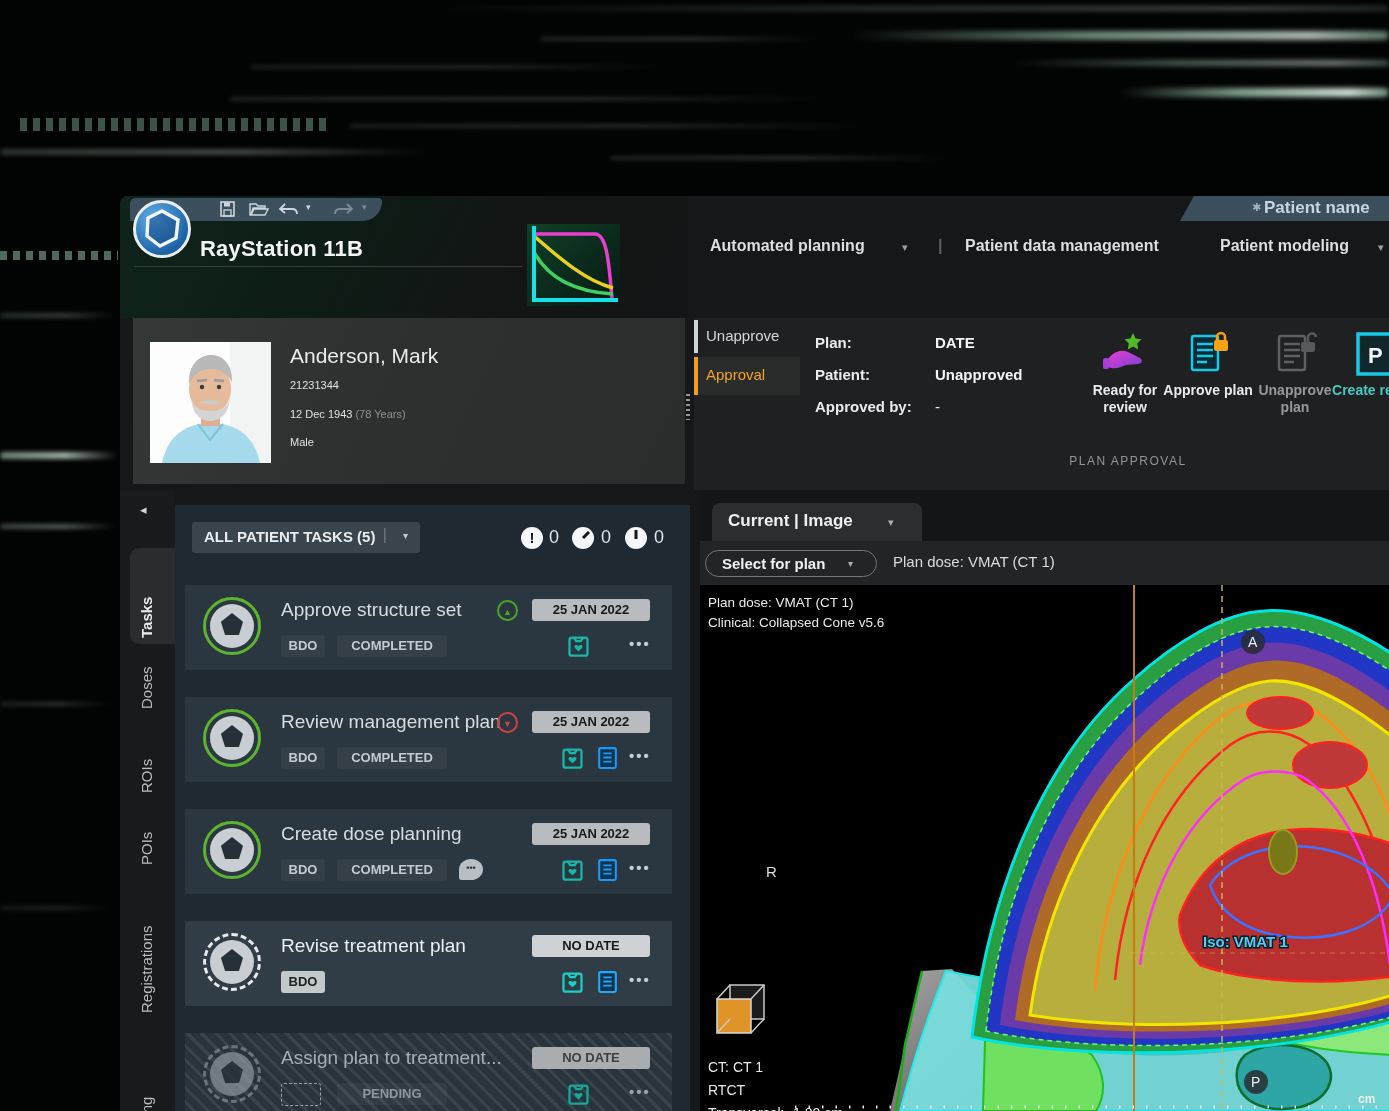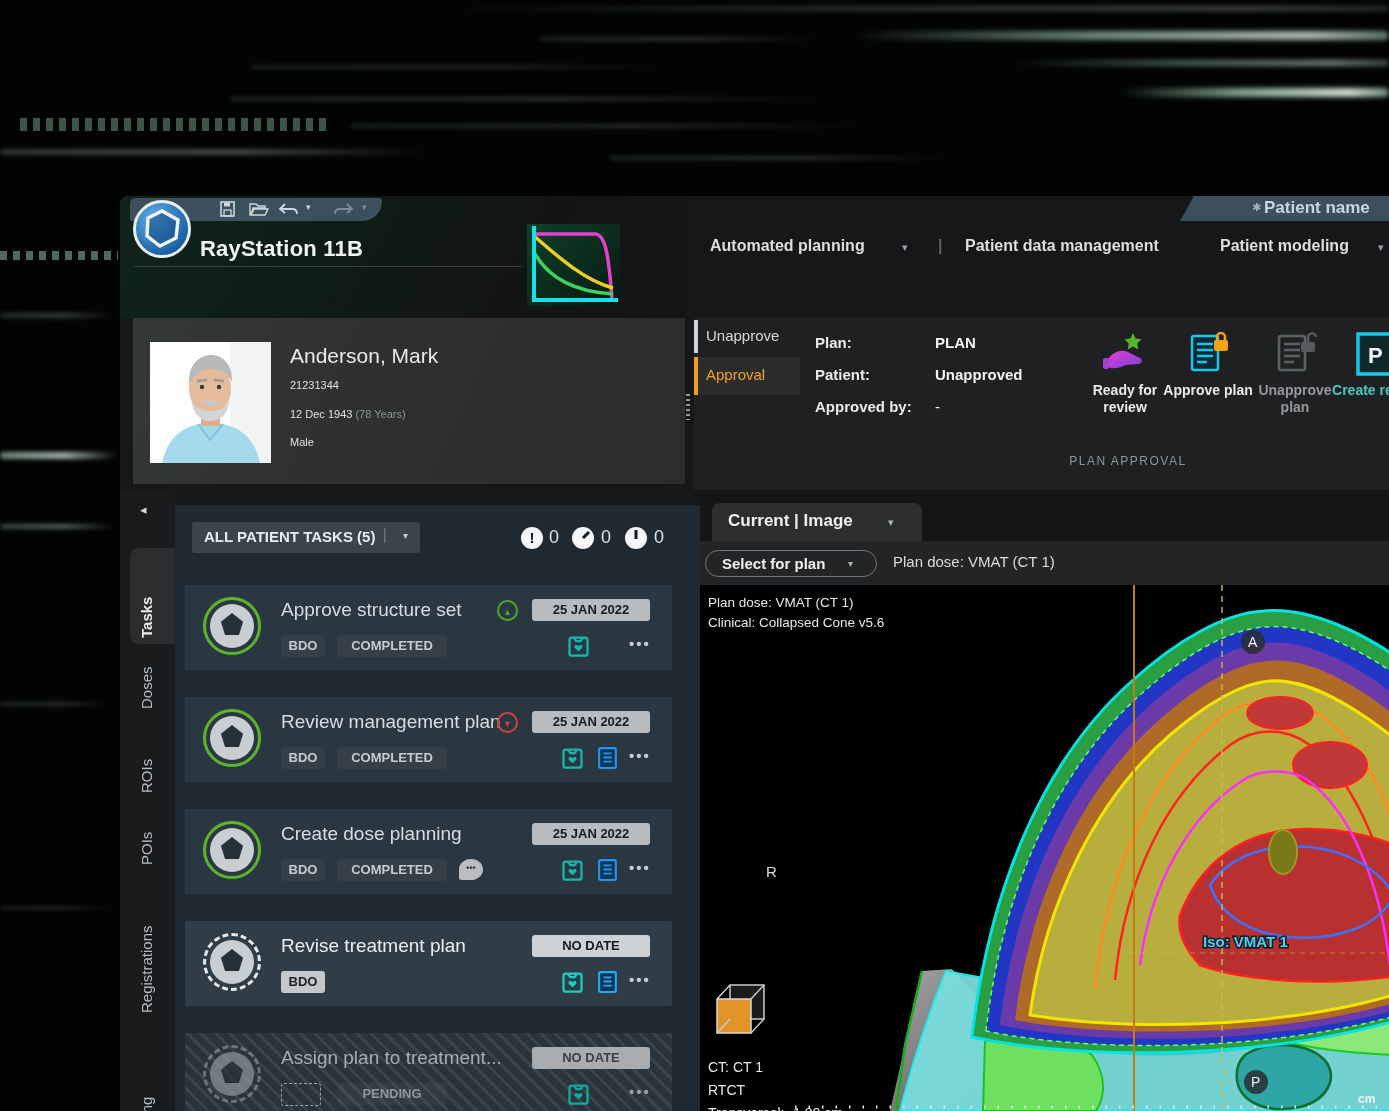--- a/index.html
+++ b/index.html
@@ -39,21 +39,21 @@
   .pb-dim{color:#8e9396;}
   .ribbon{position:absolute;left:574px;top:122px;width:695px;height:172px;background:#1f2021;overflow:hidden;}
   .rib-tab-label{position:absolute;left:12px;font-size:15px;}
   .rib-bar{position:absolute;left:0;width:4px;}
   .fld-label{position:absolute;left:121px;font-size:15px;font-weight:bold;color:#e9ebec;}
   .fld-value{position:absolute;left:241px;font-size:15px;font-weight:bold;color:#f2f4f5;}
   .rib-btn-label{position:absolute;width:92px;text-align:center;font-size:14px;font-weight:600;color:#e8eaeb;line-height:17px;}
   .rib-group{position:absolute;left:334px;top:136px;width:200px;text-align:center;font-size:12px;color:#8f9598;letter-spacing:1.5px;}
   .left-rail{position:absolute;left:0;top:294px;width:55px;height:621px;background:#191a1b;}
   .vlabel{position:absolute;writing-mode:vertical-rl;transform:rotate(180deg);color:#b6bcc0;font-size:15px;left:18px;}
-  .task-panel{position:absolute;left:55px;top:309px;width:515px;height:606px;background:#1f2931;padding-left:20px;}
+  .task-panel{position:absolute;left:55px;top:309px;width:515px;height:606px;background:#1f2931;}
   .tp-header{position:absolute;left:17px;top:17px;width:228px;height:31px;background:#3a444c;border-radius:3px;color:#e9edef;}
   .counter-circ{position:absolute;width:22px;height:22px;border-radius:50%;background:#f4f6f7;color:#15181a;
         font-weight:bold;text-align:center;line-height:22px;font-size:15px;}
   .counter-num{position:absolute;top:22px;font-size:18px;color:#dde2e5;}
   .card{position:absolute;left:10px;width:487px;height:85px;background:#2b3740;border-radius:1px;}
   .task-ring{position:absolute;left:18px;top:12px;width:58px;height:58px;border-radius:50%;border:3px solid #5cb32e;box-sizing:border-box;}
   .task-ring .inner{position:absolute;left:4px;top:4px;width:44px;height:44px;border-radius:50%;background:#c9ced2;}
   .task-ring .pent{position:absolute;left:14px;top:13px;width:24px;height:24px;background:#273037;
         clip-path:polygon(50% 0,96% 36%,79% 92%,21% 92%,4% 36%);}
   .card-title{position:absolute;left:96px;top:14px;font-size:19px;color:#d9dcde;}
@@ -182,21 +182,21 @@
   <div class="abs" style="left:566px;top:198px;width:4px;height:26px;background:repeating-linear-gradient(180deg,#8f979c 0 2px,transparent 2px 5px)"></div>
 
   <div class="ribbon">
     <div class="rib-bar" style="top:2px;height:33px;background:#cfd4d6"></div>
     <span class="rib-tab-label" style="top:9px;color:#d5d8d9">Unapprove</span>
     <div class="abs" style="left:4px;top:39px;width:102px;height:38px;background:#2a2b2b"></div>
     <div class="rib-bar" style="top:39px;height:38px;background:#f59b22"></div>
     <span class="rib-tab-label" style="top:48px;color:#f5a324">Approval</span>
 
     <span class="fld-label" style="top:16px">Plan:</span>
-    <span class="fld-value" style="top:16px">PLAN</span>
+    <span class="fld-value" style="top:16px">DATE</span>
     <span class="fld-label" style="top:48px">Patient:</span>
     <span class="fld-value" style="top:48px">Unapproved</span>
     <span class="fld-label" style="top:80px">Approved by:</span>
     <span class="fld-value" style="top:80px;font-weight:normal">-</span>
 
     <svg class="abs" style="left:407px;top:12px" width="48" height="48" viewBox="0 0 48 48">
       <defs>
             <linearGradient id="hg" x1="0" y1="0" x2="1" y2="1">
         <stop offset="0" stop-color="#e83fd0"></stop>
               <stop offset="1" stop-color="#7b3fd8"></stop>

